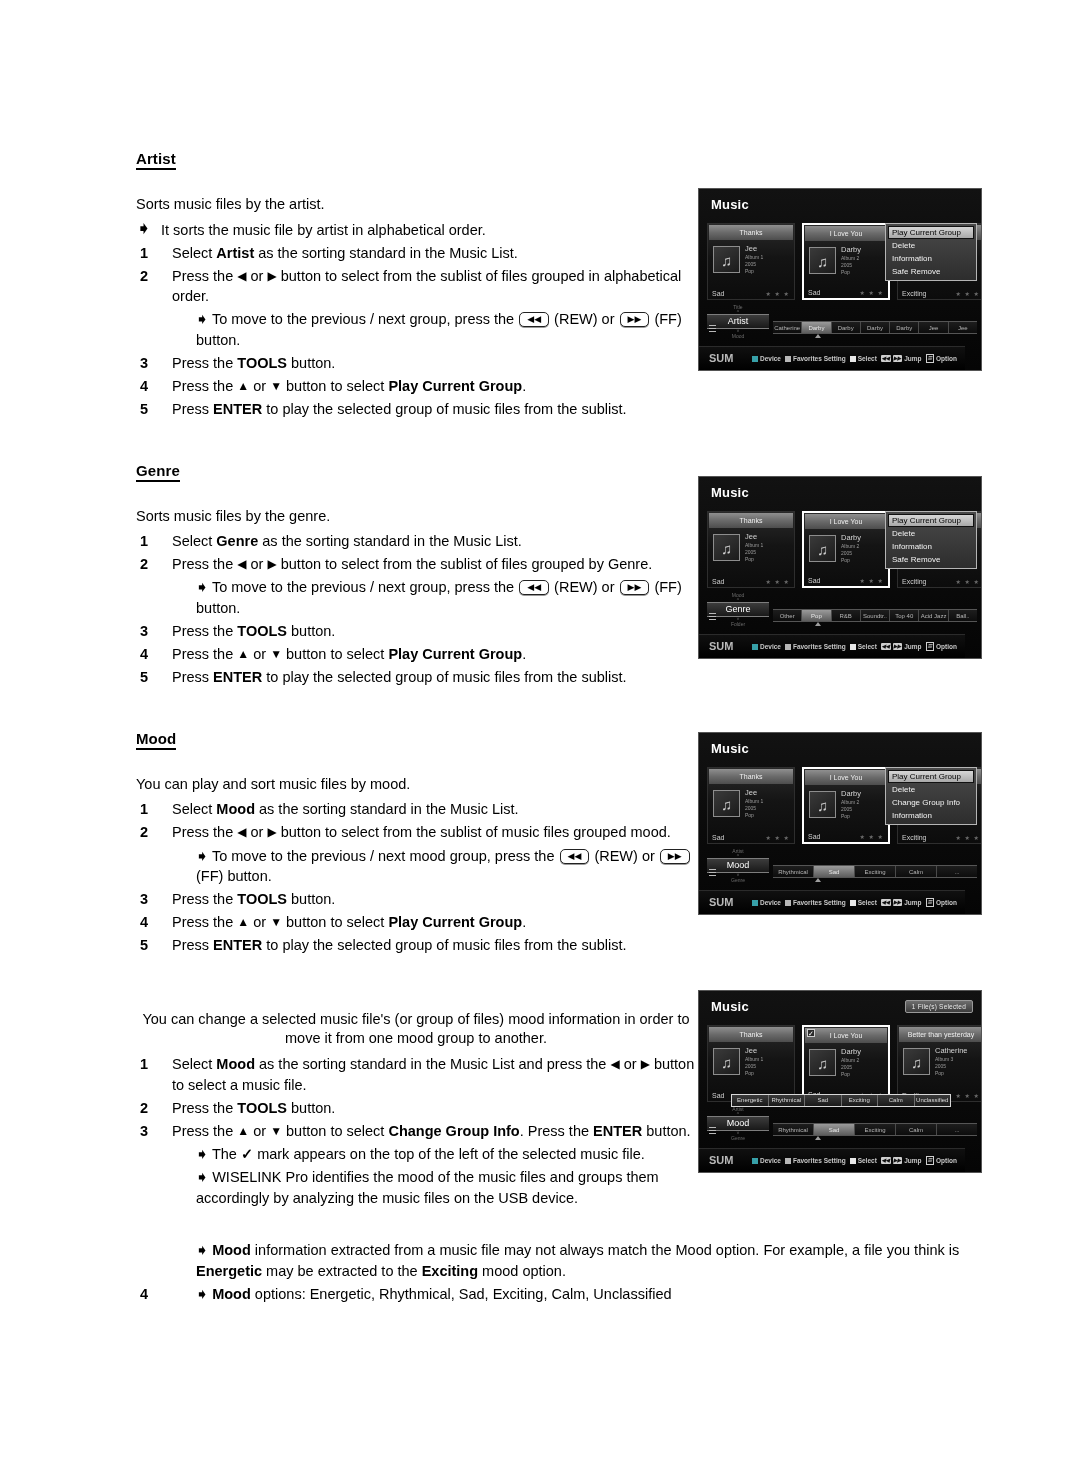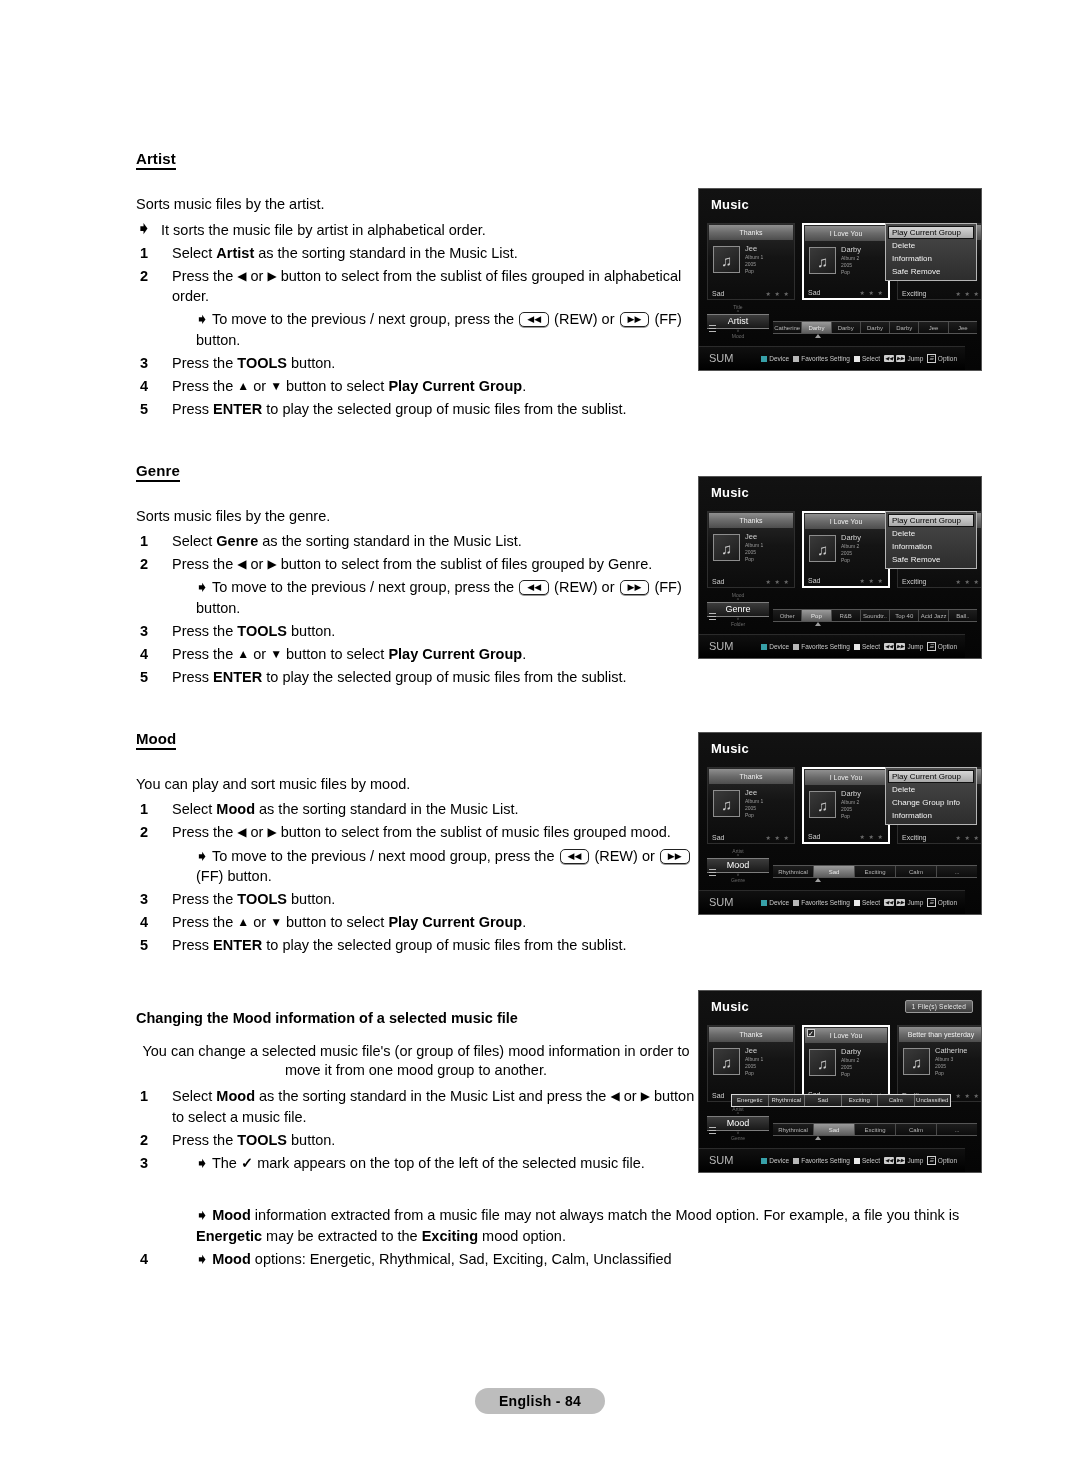--- a/index.html
+++ b/index.html
@@ -170,20 +170,21 @@
   .sub-caret {
     position:absolute; left:108px; top:21px; width:0; height:0;
     border-left:3px solid transparent; border-right:3px solid transparent;
     border-bottom:4px solid #9d9d9d;
   }
 
   .shot-bottom {
     position:absolute; left:0; right:16px; bottom:0; height:24px;
     background:linear-gradient(180deg,#101010,#000);
     border-top:1px solid #2b2b2b;
+    font-weight:bold;
   }
   .sum { position:absolute; left:10px; top:5px; color:#b9b9b9; font-size:11px; }
   .legend {
     position:absolute; right:8px; top:7px; display:flex; align-items:center;
     gap:4px; color:#c8c8c8; font-size:6.5px; white-space:nowrap;
   }
   .legend .lg { display:flex; align-items:center; gap:2px; }
   .sw { width:6px; height:6px; display:inline-block; }
   .sw.teal { background:#37a0a8; }
   .sw.gray { background:#b7b7b7; }
@@ -266,29 +267,32 @@
           <span class="arrow" style="left:30px;"><span class="arrow-glyph">➧</span></span>
           <span>To move to the previous / next mood group, press the <span class="key">◀◀</span> (REW) or <span class="key">▶▶</span> (FF) button.</span>
         </li>
         <li><span class="num">3</span><span>Press the <b>TOOLS</b> button.</span></li>
         <li><span class="num">4</span><span>Press the <span class="tri">▲</span> or <span class="tri">▼</span> button to select <b>Play Current Group</b>.</span></li>
         <li><span class="num">5</span><span>Press <b>ENTER</b> to play the selected group of music files from the sublist.</span></li>
       </ol>
     </div>
 
     <div class="block" style="margin-top:54px; width:850px;">
-      <h3 class="sub-title" style="width:560px;">Changing the Mood information of a selected music file</h3>
       <p class="lead" style="width:560px;text-align:center;">You can change a selected music file's (or group of files) mood information in order to move it from one mood group to another.</p>
       <ol class="steps">
         <li style="width:560px;"><span class="num">1</span><span>Select <b>Mood</b> as the sorting standard in the Music List and press the <span class="tri">◀</span> or <span class="tri">▶</span> button to select a music file.</span></li>
         <li style="width:560px;"><span class="num">2</span><span>Press the <b>TOOLS</b> button.</span></li>
-        <li style="width:560px;"><span class="num">3</span></li>
+        <li style="width:560px;"><span class="num">3</span><span>Press the <span class="tri">▲</span> or <span class="tri">▼</span> button to select <b>Change Group Info</b>. Press the <b>ENTER</b> button.</span></li>
         <li style="padding-left:60px; width:580px;">
           <span class="arrow" style="left:30px;"><span class="arrow-glyph">➧</span></span>
           <span>The <span class="check-mark">✓</span> mark appears on the top of the left of the selected music file.</span>
+        </li>
+        <li style="padding-left:60px; width:580px;">
+          <span class="arrow" style="left:30px;"><span class="arrow-glyph">➧</span></span>
+          <span>WISELINK Pro identifies the mood of the music files and groups them accordingly by analyzing the music files on the USB device.</span>
         </li>
         <li style="padding-left:60px; width:850px;margin-top:32px;">
           <span class="arrow" style="left:30px;"><span class="arrow-glyph">➧</span></span>
           <span><b>Mood</b> information extracted from a music file may not always match the Mood option. For example, a file you think is <b>Energetic</b> may be extracted to the <b>Exciting</b> mood option.</span>
         </li>
         <li style="width:850px;"><span class="num">4</span></li>
         <li style="padding-left:60px; width:850px;">
           <span class="arrow" style="left:30px;"><span class="arrow-glyph">➧</span></span>
           <span><b>Mood</b> options: Energetic, Rhythmical, Sad, Exciting, Calm, Unclassified</span>
         </li>
@@ -651,17 +655,14 @@
         <div class="legend">
           <span class="lg"><i class="sw teal"></i>Device</span>
           <span class="lg"><i class="sw gray"></i>Favorites Setting</span>
           <span class="lg"><i class="sw white"></i>Select</span>
           <span class="lg"><i class="icn-jump">◀◀</i><i class="icn-jump">▶▶</i>Jump</span>
           <span class="lg"><i class="icn-opt">☰</i>Option</span>
         </div>
       </div>
     </div>
 
-  <div class="footer">
-    <span class="page-badge">English - 84</span>
-  </div>
 
 </div>
 
 </body></html>

